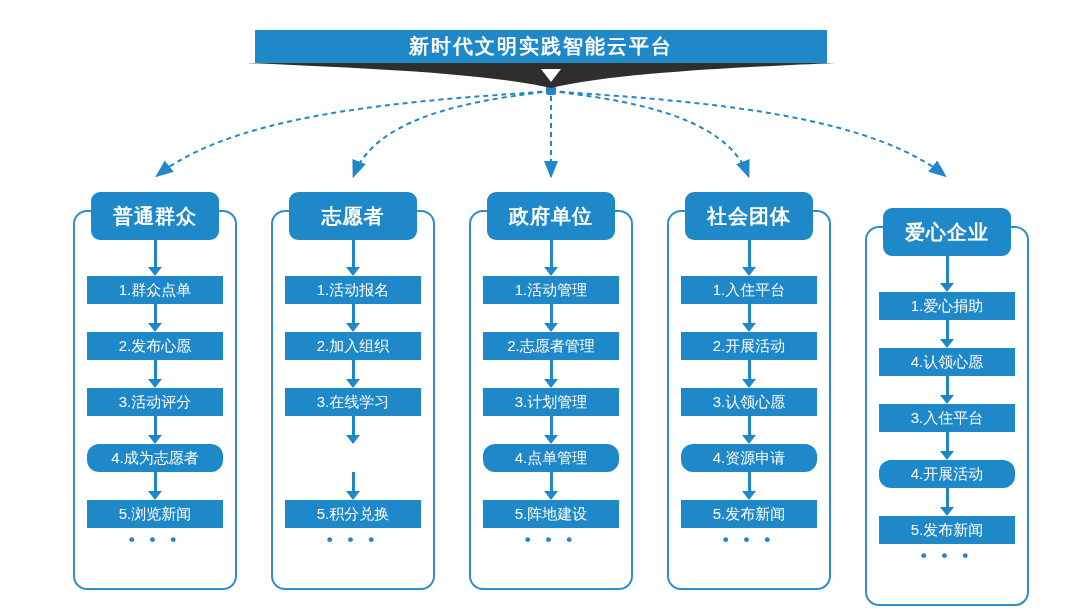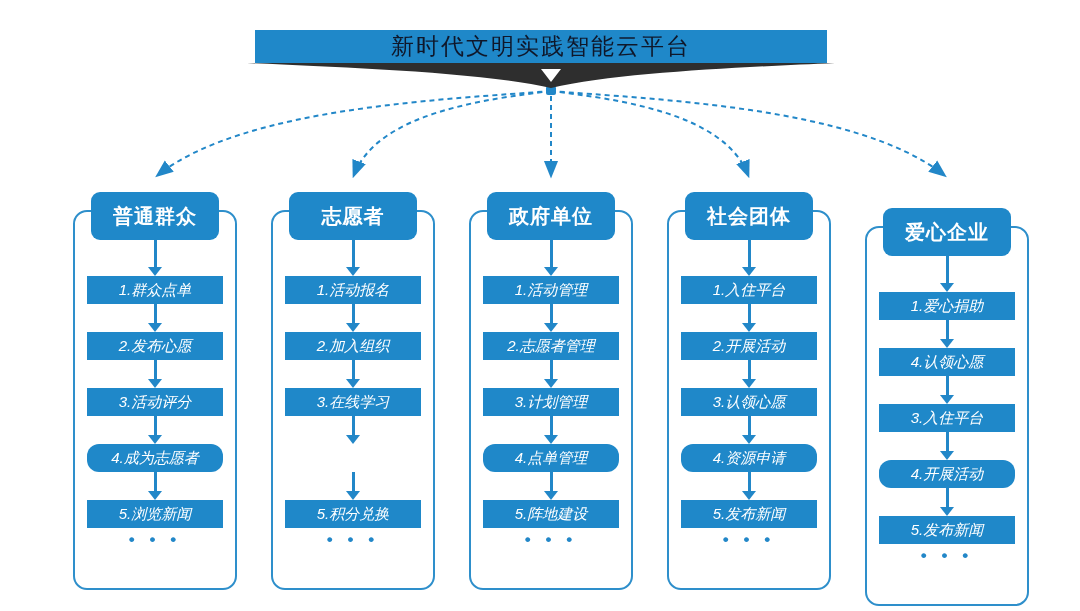--- a/index.html
+++ b/index.html
@@ -1,33 +1,33 @@
 <!DOCTYPE html>
 <html><head>
 <meta charset="utf-8">
 <style>
   html,body{margin:0;padding:0;background:#fff;}
   .canvas{position:relative;width:1080px;height:611px;background:#ffffff;overflow:hidden;
           font-family:"Liberation Sans",sans-serif;}
   
   .title-bar{position:absolute;left:255px;top:30px;width:572px;height:33px;background:#1F88C9;
              display:flex;align-items:center;justify-content:center;}
-  .title-bar span{color:#0f172a;font-size:23px;font-weight:normal;letter-spacing:2px;}
+  .title-bar span{color:#ffffff;font-size:20px;font-weight:bold;letter-spacing:2px;}
   .swoosh{position:absolute;left:245px;top:63px;width:592px;height:28px;}
   
   .connectors{position:absolute;left:0;top:0;width:1080px;height:611px;z-index:0;}
   
   .col{position:absolute;top:192px;width:164px;height:374px;z-index:1;}
   .panel{position:absolute;left:0;top:18px;width:160px;height:376px;border:2px solid #2E8FCB;
          border-radius:14px;background:#fff;}
   .col-header{position:absolute;left:18px;top:0;width:128px;height:48px;background:#1F88C9;
               border-radius:9px;display:flex;align-items:center;justify-content:center;}
   .col-header span{color:#fff;font-size:20px;font-weight:bold;letter-spacing:1px;}
   .step{position:absolute;left:14px;width:136px;height:28px;background:#1F88C9;
-        display:flex;align-items:center;justify-content:center;font-style:italic;}
+        display:flex;align-items:center;justify-content:center;}
   .step span{color:#fff;font-size:15px;white-space:nowrap;}
   .varrow{position:absolute;left:50%;transform:translateX(-50%);display:flex;flex-direction:column;align-items:center;}
   .varrow .stem{width:3px;background:#2287C8;}
   .varrow .head{width:0;height:0;border-left:7px solid transparent;border-right:7px solid transparent;
                 border-top:9px solid #2287C8;}
   .dots{position:absolute;left:0;top:338px;width:164px;text-align:center;color:#2287C8;
         font-size:17px;font-weight:bold;letter-spacing:5px;}
   
   .c1{left:73px;}.c2{left:271px;}.c3{left:469px;}.c4{left:667px;}.c5{left:865px;margin-top:16px;}
   

